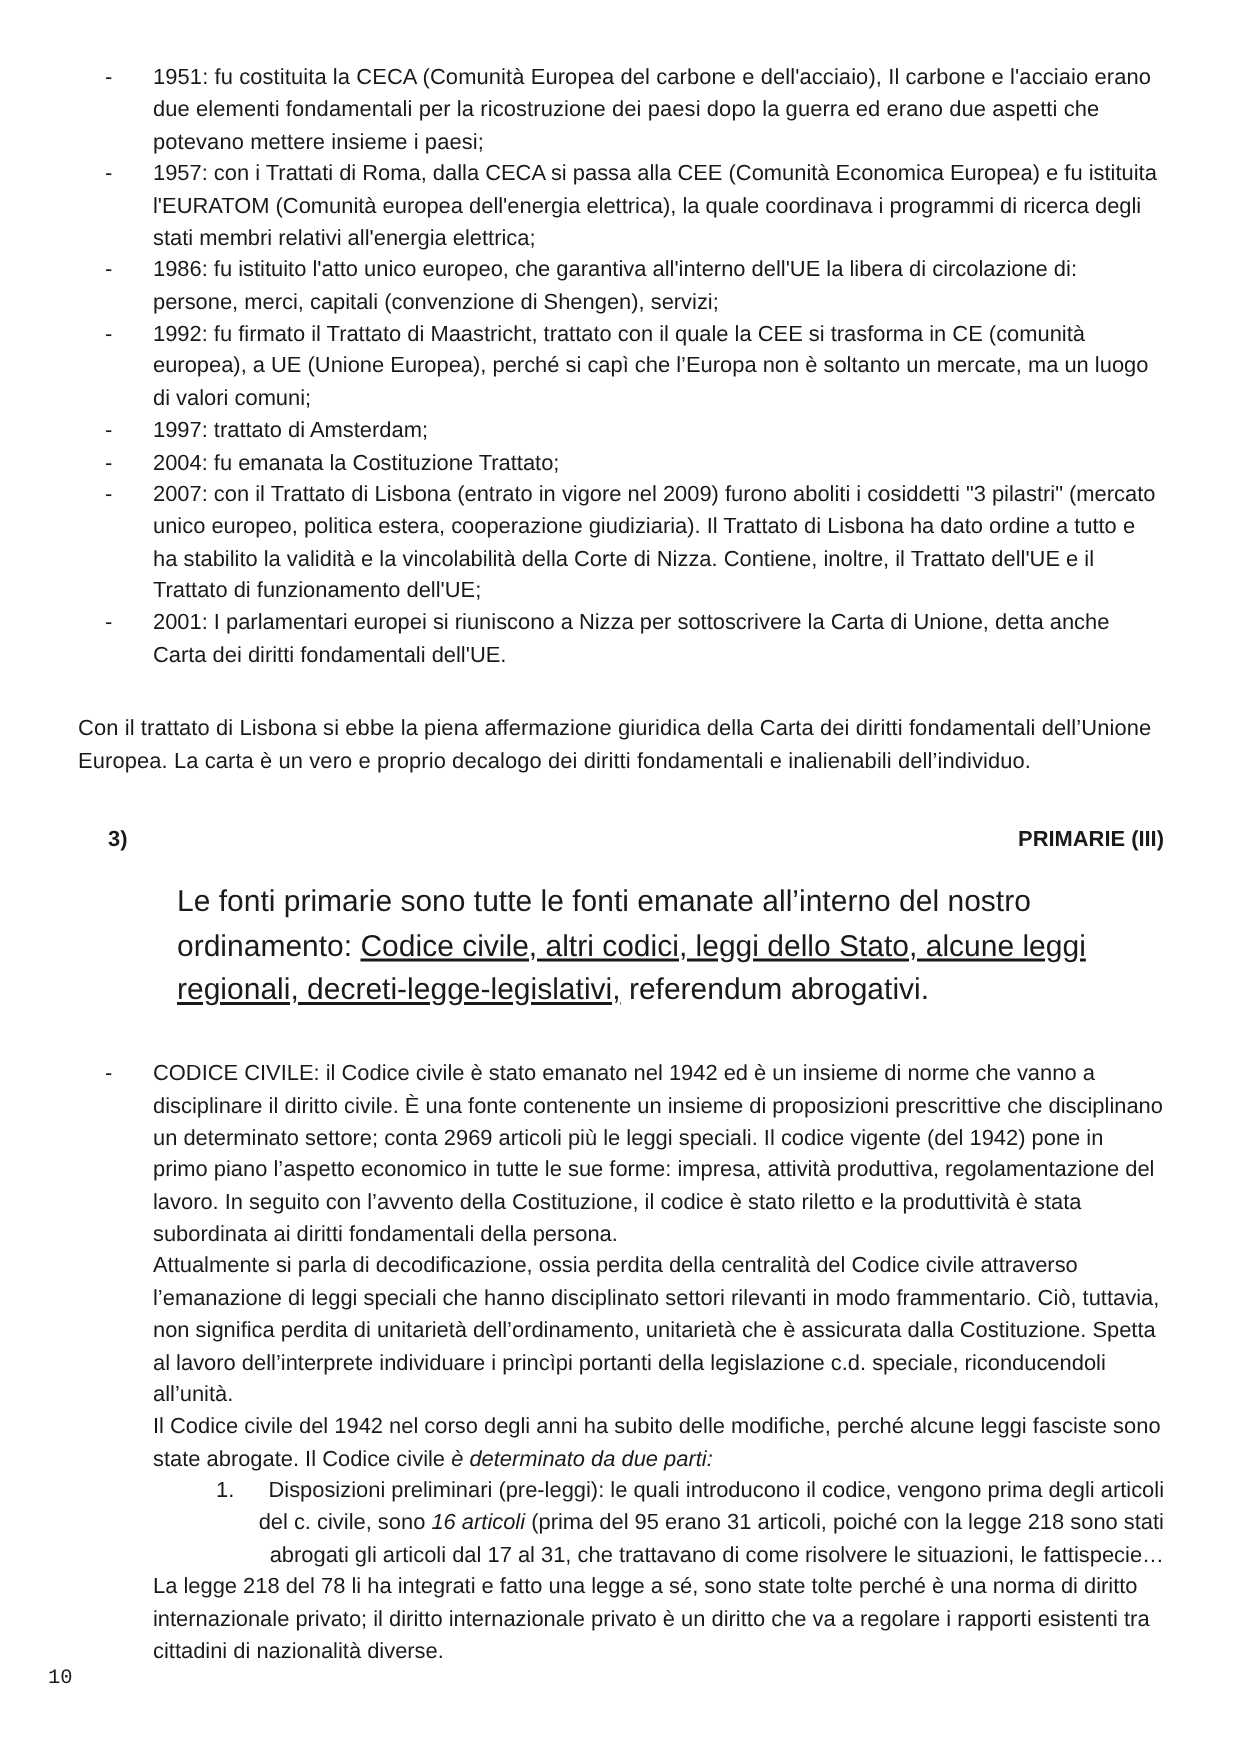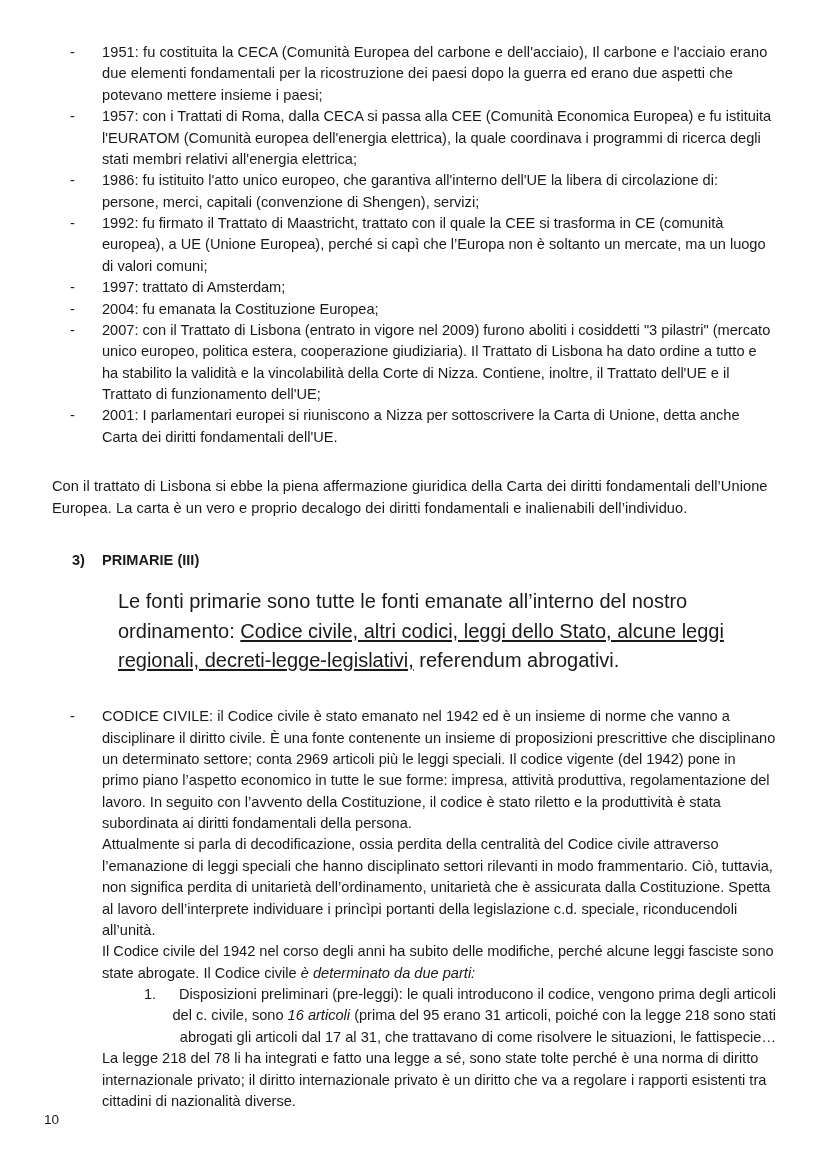--- a/index.html
+++ b/index.html
@@ -74,20 +74,21 @@
     top: 0;
     font-weight: 700;
     font-size: 14.6px;
     line-height: 1.465;
   }
   .num-section .heading {
     font-weight: 700;
     font-size: 14.6px;
     line-height: 1.465;
     margin: 0 0 0 0;
+    text-align: right;
   }
   .num-section .body {
     font-size: 20px;
     line-height: 1.465;
     margin: 16px;
   }
 
   
   .cc-block {
     position: relative;
@@ -124,25 +125,25 @@
     margin: 0;
     font-size: 14.6px;
     line-height: 1.465;
     text-align: right;
   }
 
   .spacer-para { margin-top: 28px; }
 
   .page-number {
     position: absolute;
-    left: 44px;
+    left: 32px;
     top: 1112px;
     font-size: 13.6px;
     color: #191919;
-    font-family: Liberation Sans, sans-serif;
+    font-family: Liberation Mono, monospace;
   }
 </style>
 </head>
 <body>
 
 <div class="page">
   <div class="content">
 
     <ul class="dash-list">
 
@@ -160,21 +161,21 @@
 
       <li>
         <span class="dash">-</span><b>1992: fu firmato il Trattato di Maastricht</b><span>, trattato con il quale la CEE si trasforma in CE (comunità europea), a UE (Unione Europea), perché si capì che l’Europa non è soltanto un mercate, ma un luogo di valori comuni;</span>
       </li>
 
       <li>
         <span class="dash">-</span><b>1997: trattato di Amsterdam;</b>
       </li>
 
       <li>
-        <span class="dash">-</span><span>2004: fu emanata la Costituzione Europea;</span>
+        <span class="dash">-</span><span>2004: fu emanata la Costituzione Trattato;</span>
       </li>
 
       <li>
         <span class="dash">-</span><span>2007: con il Trattato di Lisbona (entrato in vigore nel 2009) furono aboliti i cosiddetti "3 pilastri" (mercato unico europeo, politica estera, cooperazione giudiziaria). Il Trattato di Lisbona ha dato ordine a tutto e ha stabilito la validità e la vincolabilità della Corte di Nizza. Contiene, inoltre, il Trattato dell'UE e il Trattato di funzionamento dell'UE;</span>
       </li>
 
       <li>
         <span class="dash">-</span><span>2001: I parlamentari europei si riuniscono a Nizza per sottoscrivere la Carta di Unione, detta anche Carta dei diritti fondamentali dell'UE.</span>
       </li>
 

